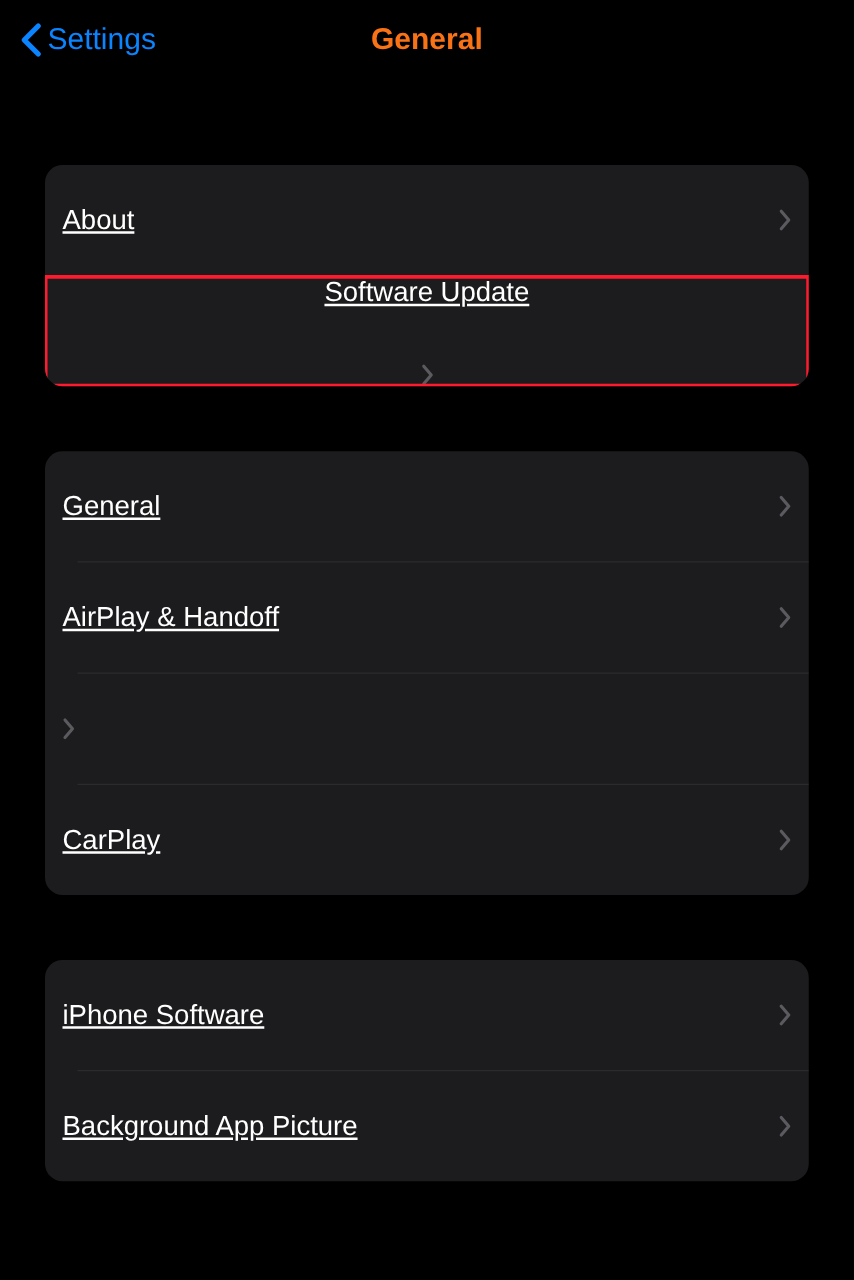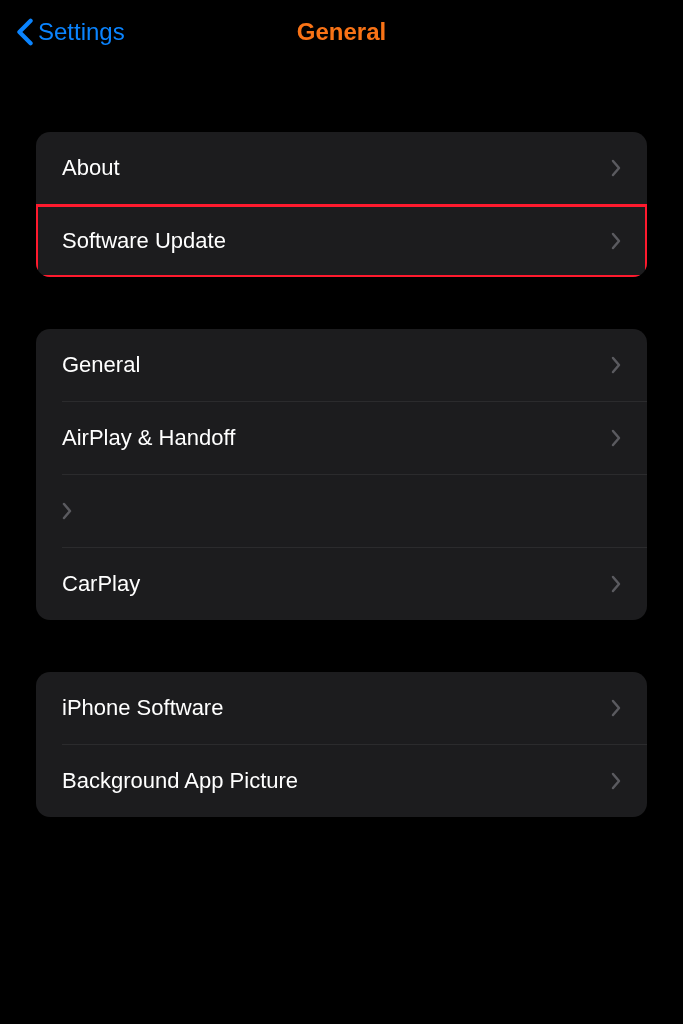--- a/index.html
+++ b/index.html
@@ -45,24 +45,25 @@
     .group {
       background: #1c1c1e;
       border-radius: 14px;
       margin-bottom: 52px;
       overflow: hidden;
     }
     .row {
       display: flex;
       align-items: center;
       justify-content: space-between;
-      padding: 0 26px;
-      height: 72px;
+      padding: 0 14px;
+      height: 88px;
       cursor: pointer;
       position: relative;
+      text-decoration: underline;
     }
     .row-label {
       font-size: 22px;
       color: #ffffff;
       font-weight: 400;
     }
     .row-chevron {
       color: #5a5a5f;
       width: 10px;
       height: 18px;
@@ -71,20 +72,21 @@
     .separator {
       height: 1px;
       background: #2b2b2d;
       margin-left: 26px;
     }
     .highlighted {
       outline: 3px solid #ff1a2e;
       outline-offset: -2px;
       position: relative;
       z-index: 1;
+      flex-direction: column;
     }
     .group.single {
       margin-bottom: 52px;
     }
   </style>
 </head>
 <body>
 
 <div class="header">
   <div class="back-button">

